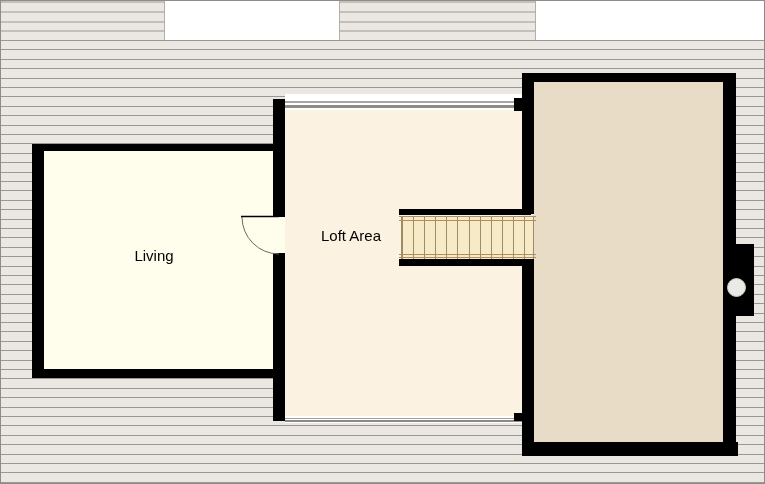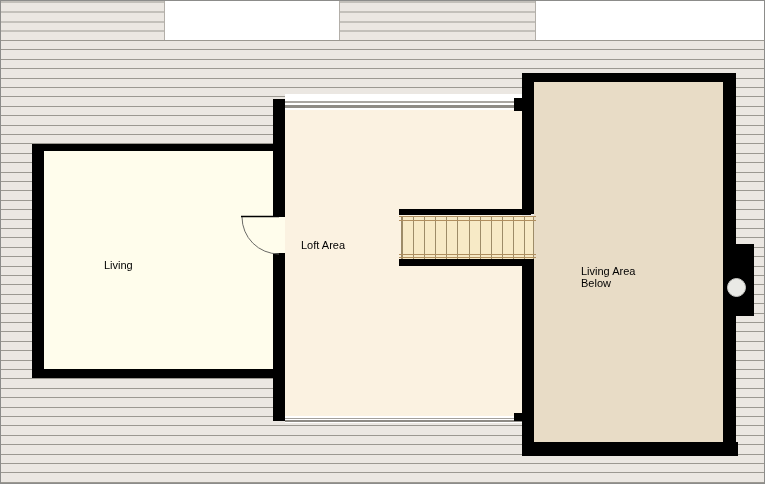--- a/index.html
+++ b/index.html
@@ -60,22 +60,22 @@
                    background:repeating-linear-gradient(
                      to right,
                      #9d8c68 0 1px,
                      var(--stair-tread,#F7EAC6) 1px 11.1px);
                    border-left:1px solid #9d8c68;border-right:1px solid #9d8c68;box-sizing:border-box;}
   .stringer{left:398px;width:137px;height:1px;background:#b08f5f;}
   .stringer-1{top:215px;} .stringer-2{top:218.5px;} .stringer-3{top:252.5px;} .stringer-4{top:256px;}
   
   .room-label{
     position:absolute;
-    font-size:11px;line-height:12px;color:#000;
-    text-align:left;white-space:nowrap;margin-top:9px;
+    font-size:15px;line-height:12px;color:#000;
+    text-align:center;white-space:nowrap;
   }
   .label-storage{left:103px;top:249px;width:100px;}
   .label-loft{left:300px;top:229px;width:100px;}
   .label-living{left:580px;top:255px;width:104px;}
 </style>
 </head>
 <body>
 
 <div id="plan">
 
@@ -117,18 +117,14 @@
   <div class="abs stair-treads"></div>
   <div class="abs stringer stringer-1"></div>
   <div class="abs stringer stringer-2"></div>
   <div class="abs stringer stringer-3"></div>
   <div class="abs stringer stringer-4"></div>
   <div class="abs wall stair-top-bar"></div>
   <div class="abs wall stair-bot-bar"></div>
 
   <div class="room-label label-storage">Living</div>
   <div class="room-label label-loft">Loft Area</div>
-  <div class="room-label label-living">
-    <div>Living Area</div>
-    <div>Below</div>
-  </div>
 
 </div>
 
 </body></html>

